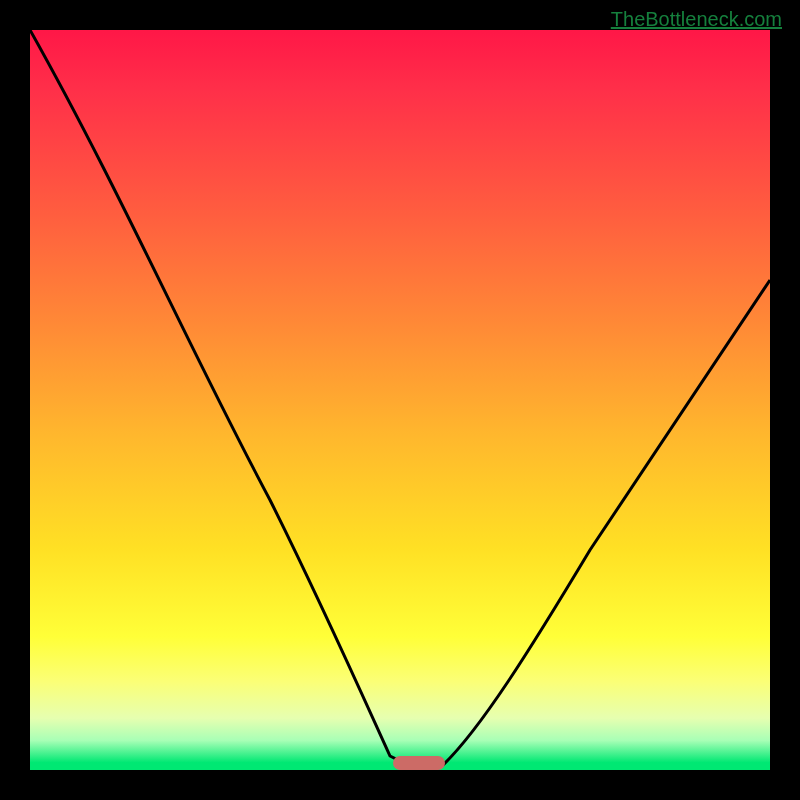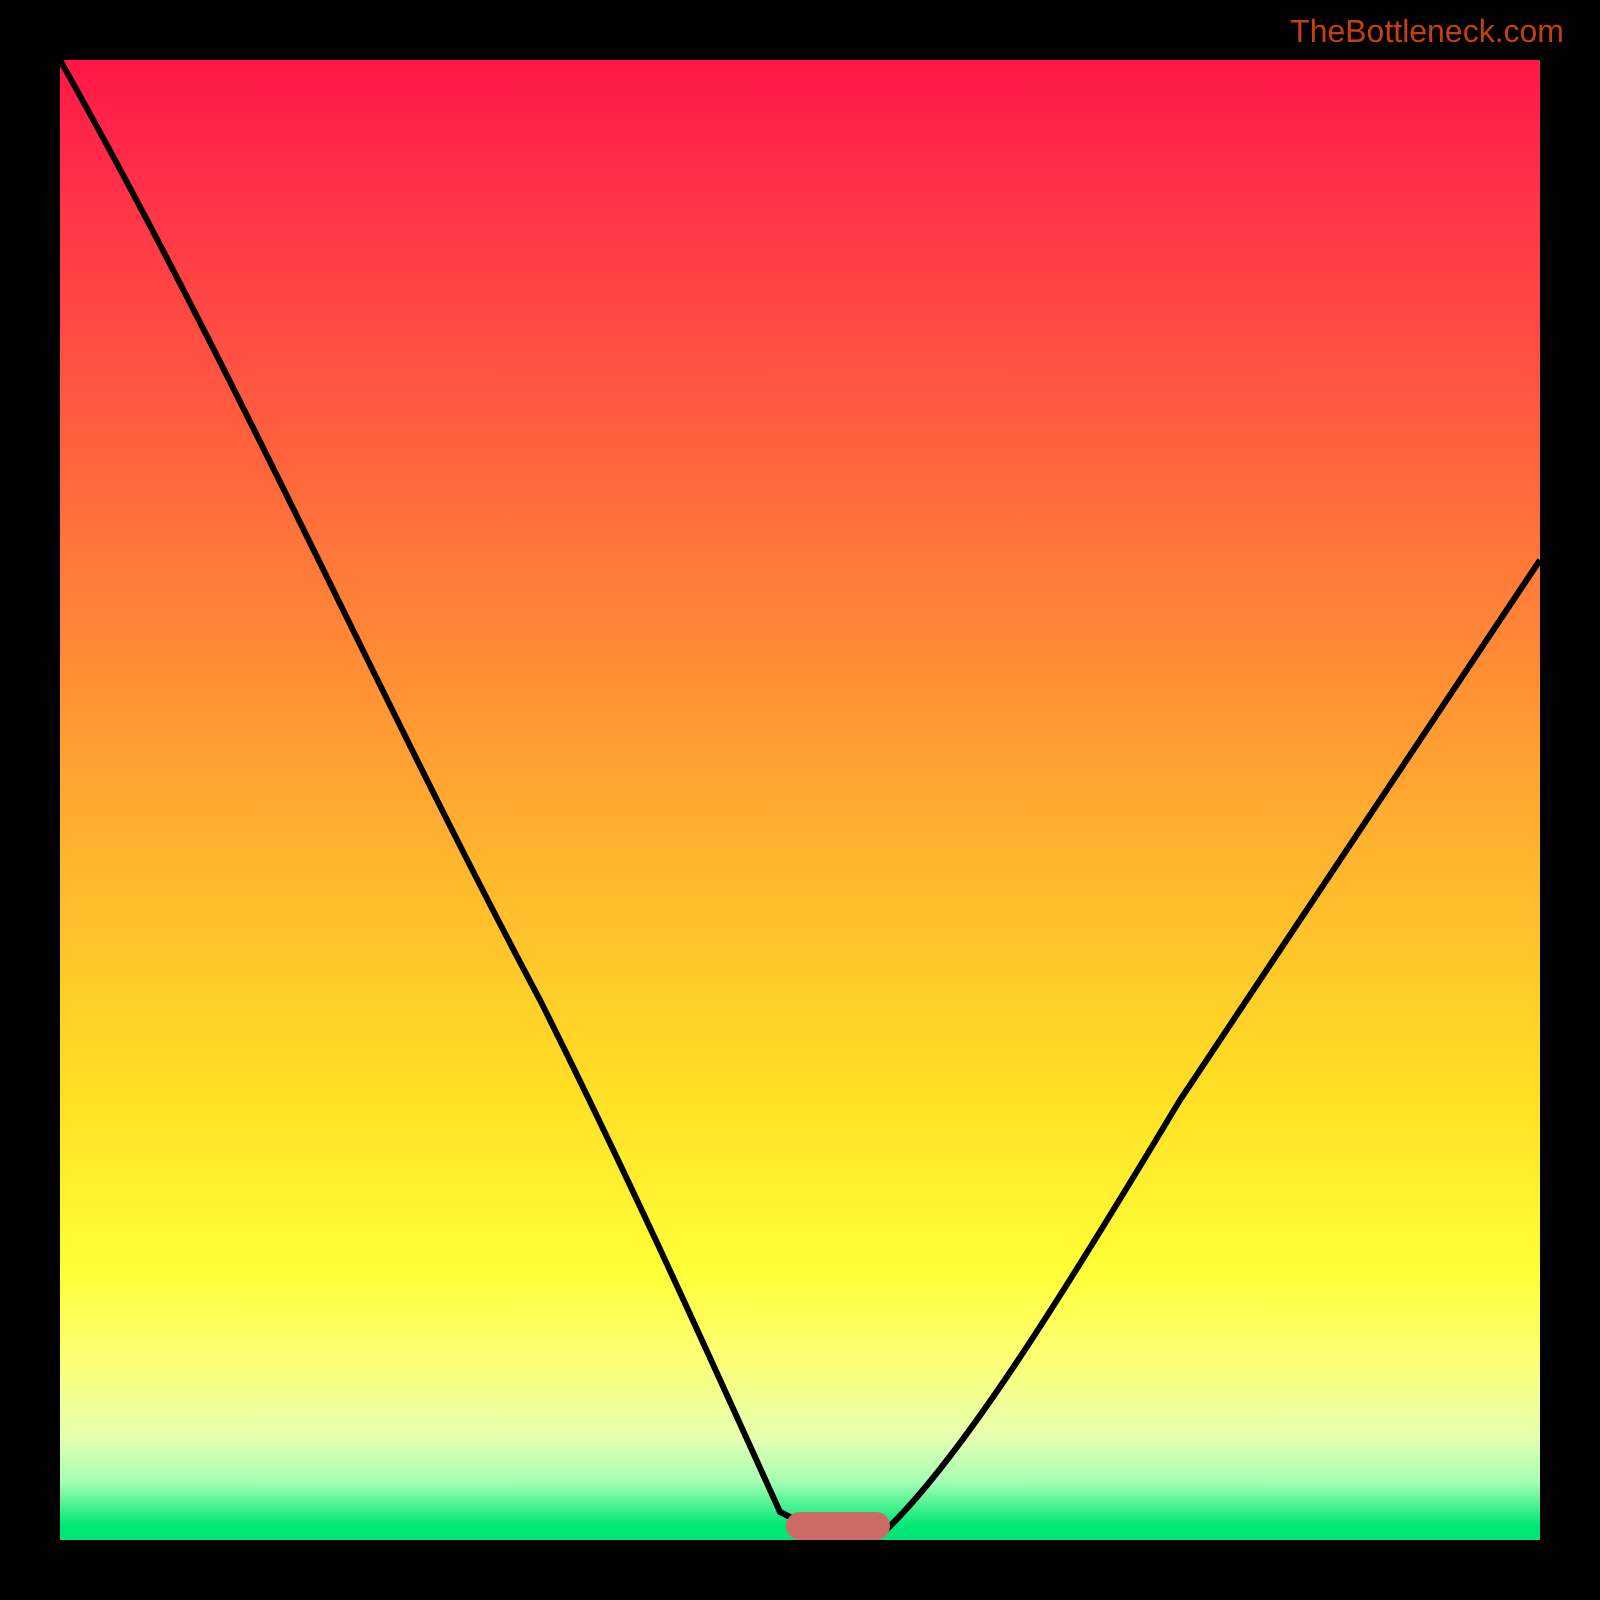--- a/index.html
+++ b/index.html
@@ -8,24 +8,25 @@
     width: 800px;
     height: 800px;
     background: #000;
     font-family: Arial, Helvetica, sans-serif;
     position: relative;
   }
   .watermark {
     position: absolute;
     top: 8px;
     right: 18px;
-    color: #c2410c;
-    font-size: 16px;
+    color: #15803d;
+    font-size: 20px;
     font-weight: 500;
     z-index: 10;
+    text-decoration: underline;
   }
   .plot-area {
     position: absolute;
     left: 30px;
     top: 30px;
     width: 740px;
     height: 740px;
     overflow: hidden;
   }
   .gradient {

